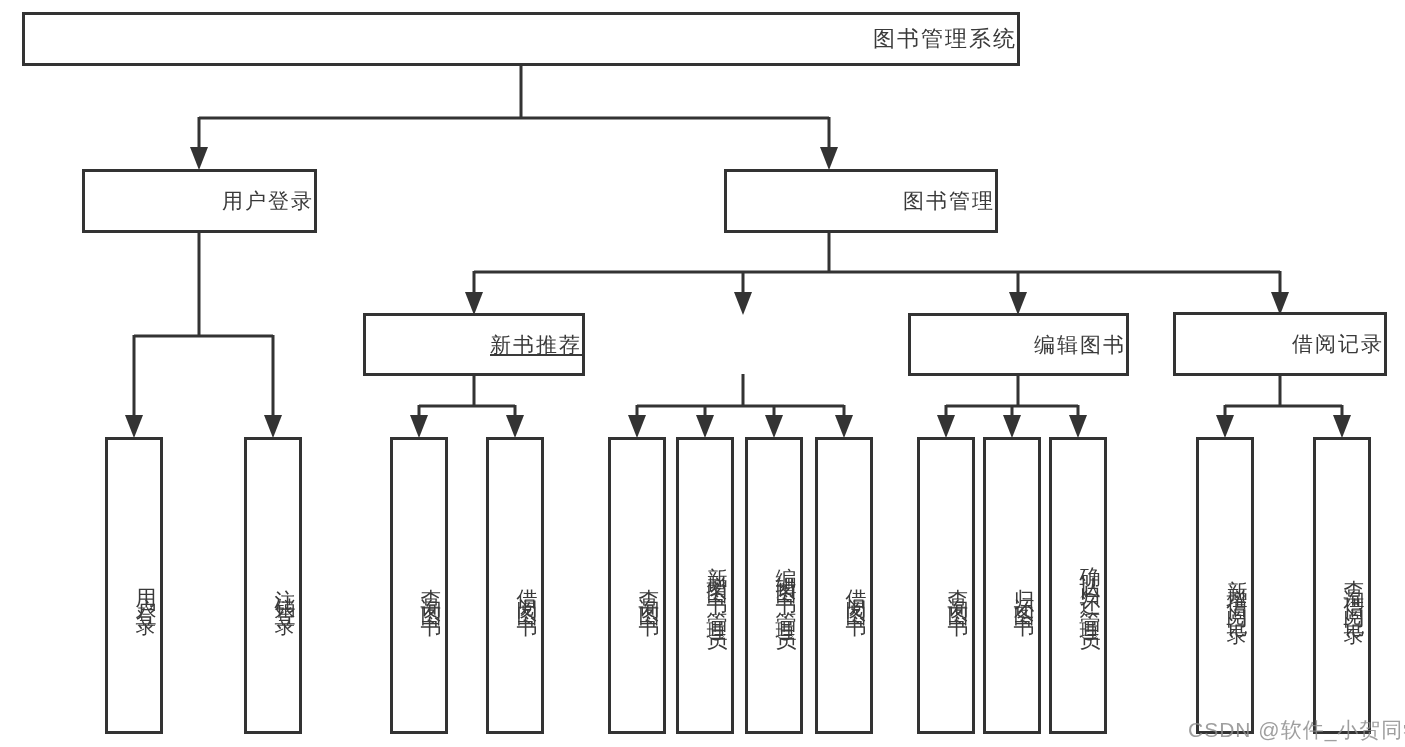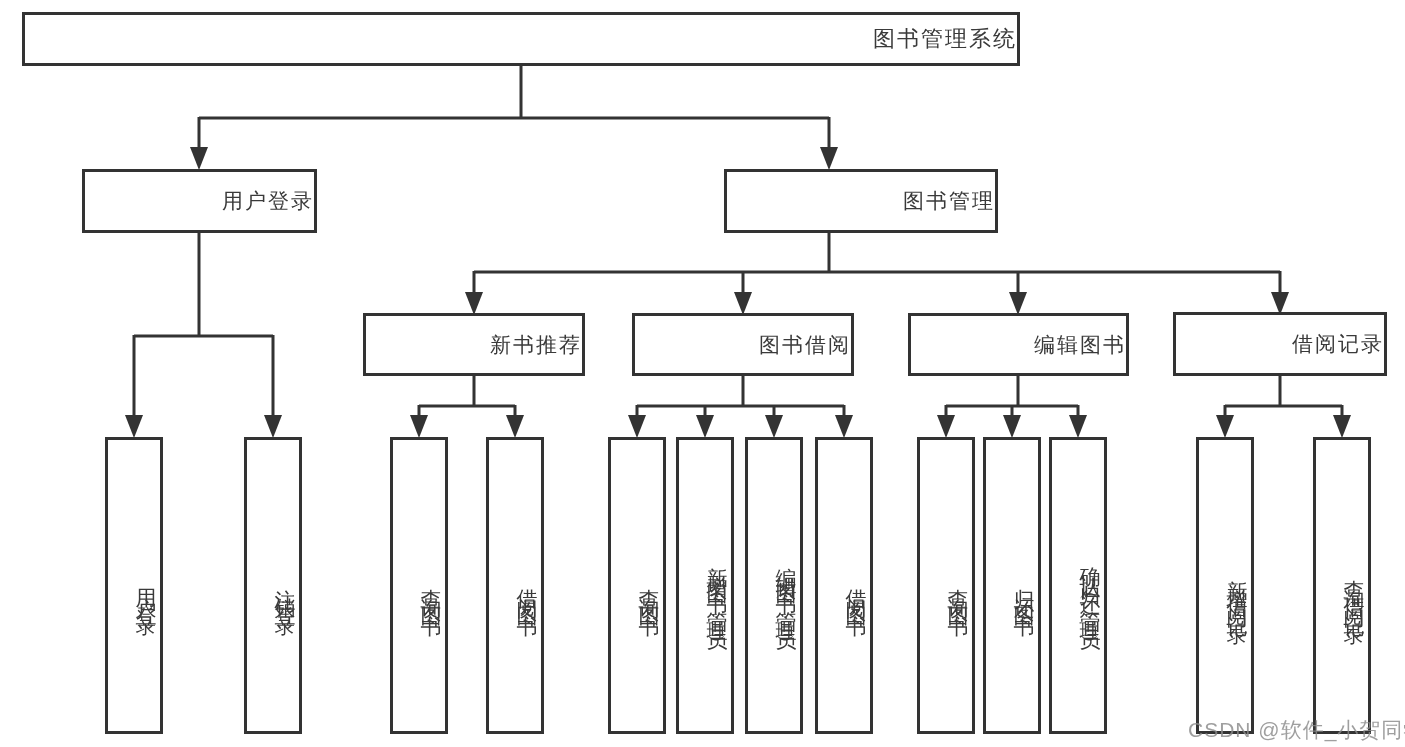--- a/index.html
+++ b/index.html
@@ -15,21 +15,21 @@
   .h{font-size:21px;letter-spacing:2px;}
   .v{width:58px;top:437px;height:297px;}
   .vtext{
     writing-mode:vertical-rl;text-orientation:mixed;font-size:21px;letter-spacing:9px;
     margin:0 0 -9px 0;white-space:nowrap;
   }
   
   #n-root{left:22px;top:12px;width:998px;height:54px;font-size:22px;}
   #n-user-login{left:82px;top:169px;width:235px;height:64px;}
   #n-book-mgmt{left:712px;top:169px;width:274px;height:64px;margin-left:12px;}
-  #n-new-book{left:363px;top:313px;width:222px;height:63px;}
+  #n-new-book{left:363px;top:313px;width:222px;height:63px;text-decoration:underline;}
   #n-book-borrow{left:632px;top:313px;width:222px;height:63px;}
   #n-current-borrow{left:908px;top:313px;width:221px;height:63px;}
   #n-borrow-record{left:1173px;top:312px;width:214px;height:64px;}
   #l-login{left:105px;}
   #l-logout{left:244px;}
   #l-nb-query{left:390px;}
   #l-nb-borrow{left:486px;}
   #l-bb-query{left:608px;}
   #l-bb-add{left:676px;}
   #l-bb-edit{left:745px;}
@@ -96,23 +96,20 @@
   <div class="box h" id="n-user-login">
     <span>用户登录</span>
   </div>
   <div class="box h" id="n-book-mgmt">
     <span>图书管理</span>
   </div>
 
   <div class="box h" id="n-new-book">
     <span>新书推荐</span>
   </div>
-  <div class="box h" id="n-book-borrow">
-    <span>图书借阅</span>
-  </div>
   <div class="box h" id="n-current-borrow">
     <span>编辑图书</span>
   </div>
   <div class="box h" id="n-borrow-record">
     <span>借阅记录</span>
   </div>
 
   <div class="box v" id="l-login">
     <span class="vtext">用户登录</span>
   </div>

